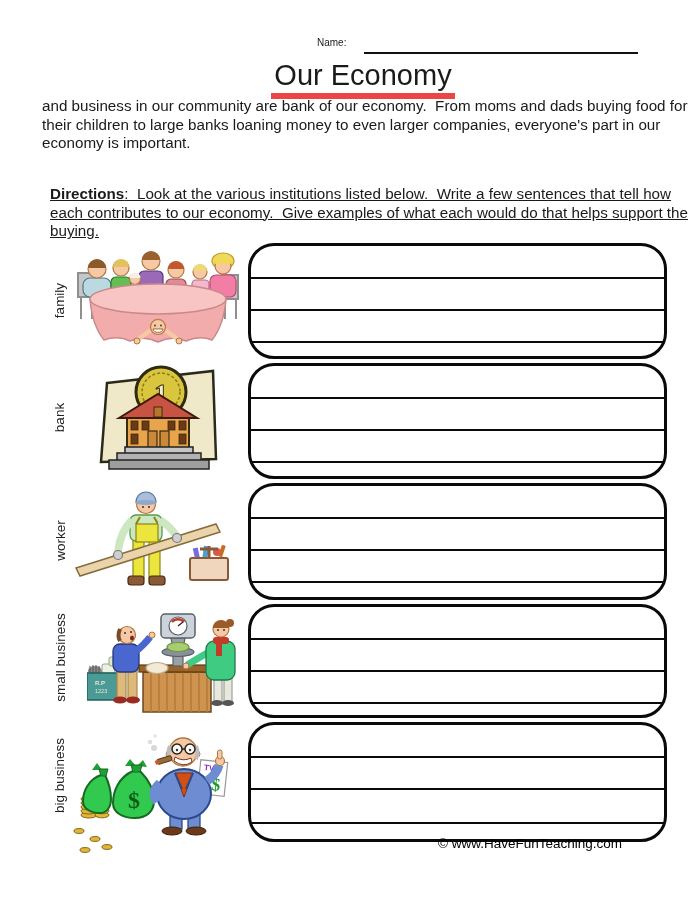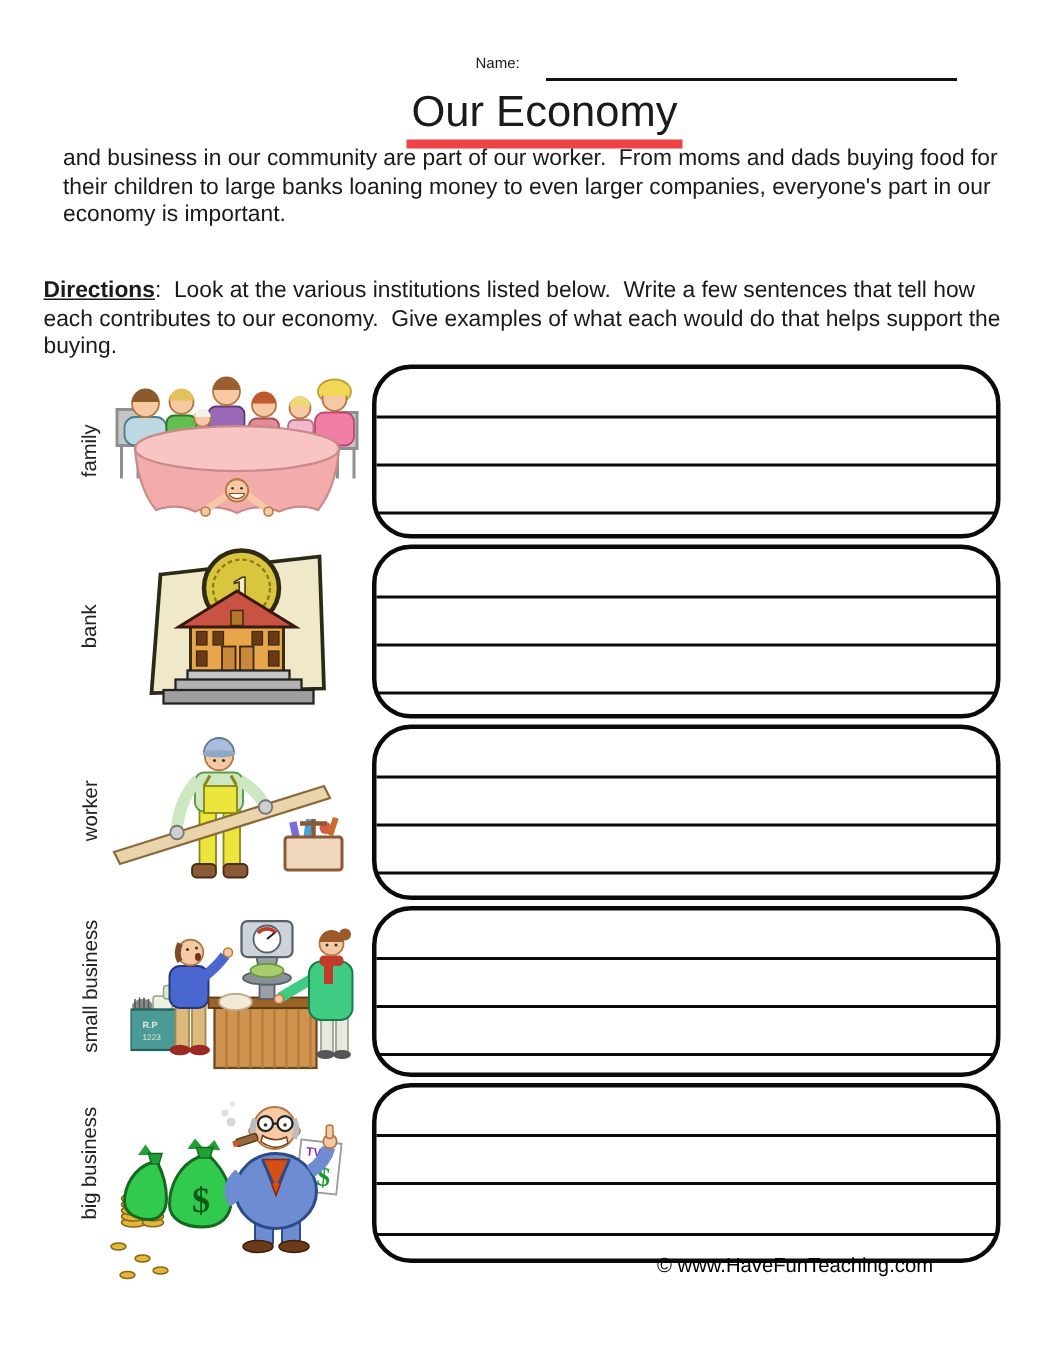--- a/index.html
+++ b/index.html
@@ -28,21 +28,21 @@
     text-align: center;
   }
   .title {
     display: inline-block;
     font-size: 29px;
     border-bottom: 6px solid #ef4444;
     padding: 0 3px 1px 3px;
   }
   
   .intro { position: absolute; left: 42px; top: 97px; }
-  .directions { position: absolute; left: 29px; top: 185px; }
+  .directions { position: absolute; left: 50px; top: 185px; text-decoration: underline; }
   .tline {
     white-space: pre;
     font-size: 15.2px;
     line-height: 18.6px;
     height: 18.6px;
   }
   .indent { padding-left: 46px; }
   .dir-label { font-weight: bold; text-decoration: underline; }
   
   .row-label {
@@ -82,21 +82,21 @@
 <div class="page">
 
   <span class="name-label">Name:</span>
   <div class="name-line"></div>
 
   <div class="title-wrap">
     <span class="title">Our Economy</span>
   </div>
 
   <div class="intro">
-    <div class="tline">and business in our community are part of our worker.  From moms and dads buying food for</div>
+    <div class="tline">and business in our community are bank of our economy.  From moms and dads buying food for</div>
     <div class="tline">their children to large banks loaning money to even larger companies, everyone's part in our</div>
     <div class="tline">economy is important.</div>
   </div>
 
   <div class="directions">
     <div class="tline"><span class="dir-label">Directions</span><span>:  Look at the various institutions listed below.  Write a few sentences that tell how</span></div>
     <div class="tline">each contributes to our economy.  Give examples of what each would do that helps support the</div>
     <div class="tline">buying.</div>
   </div>
 

